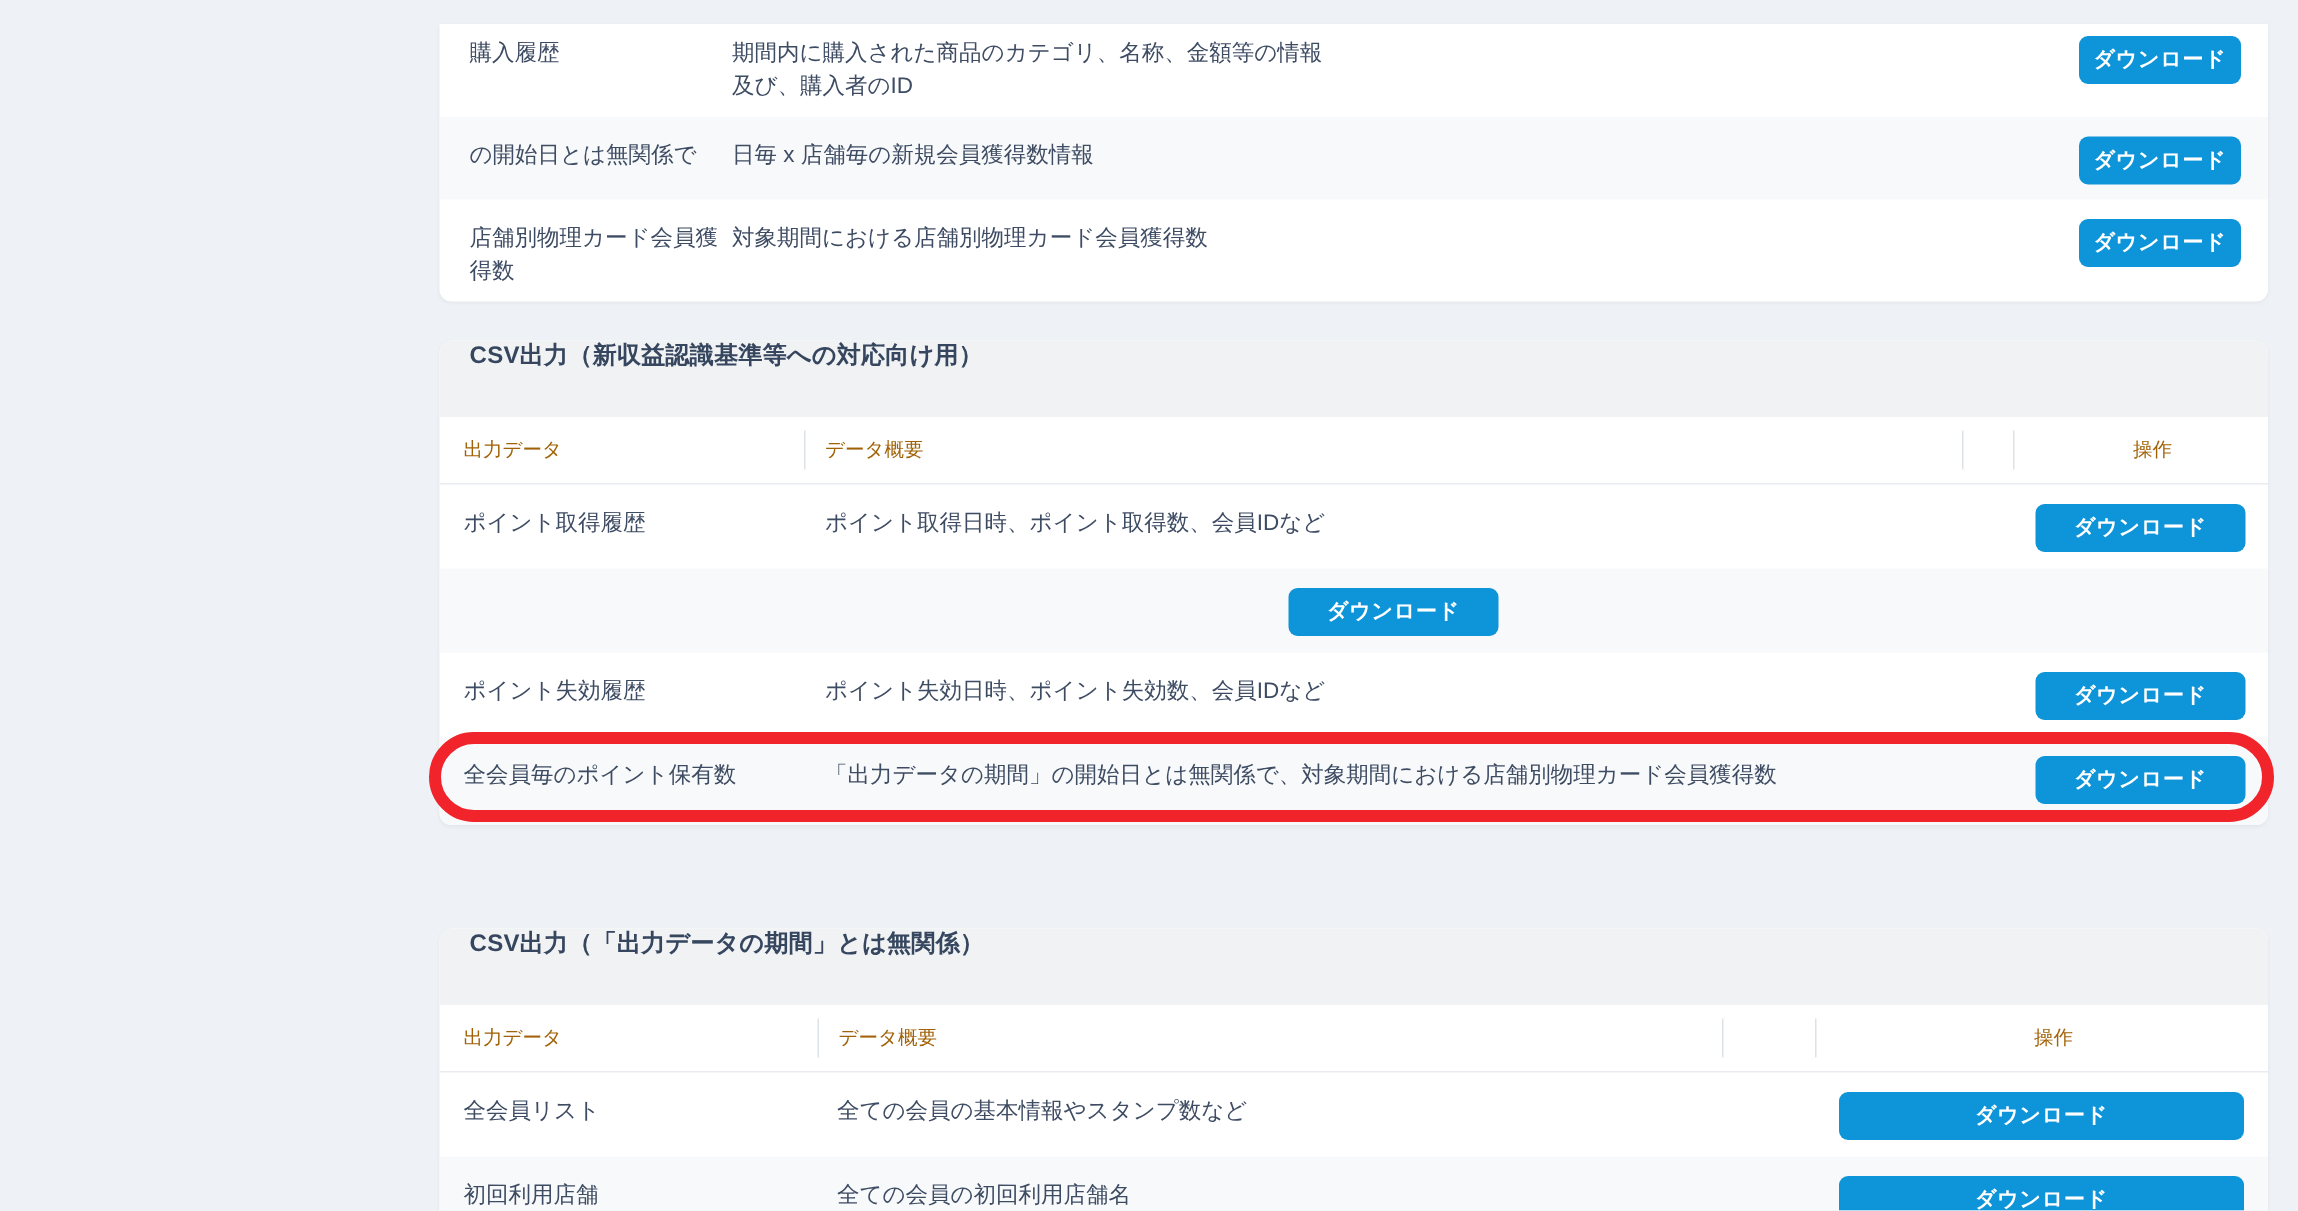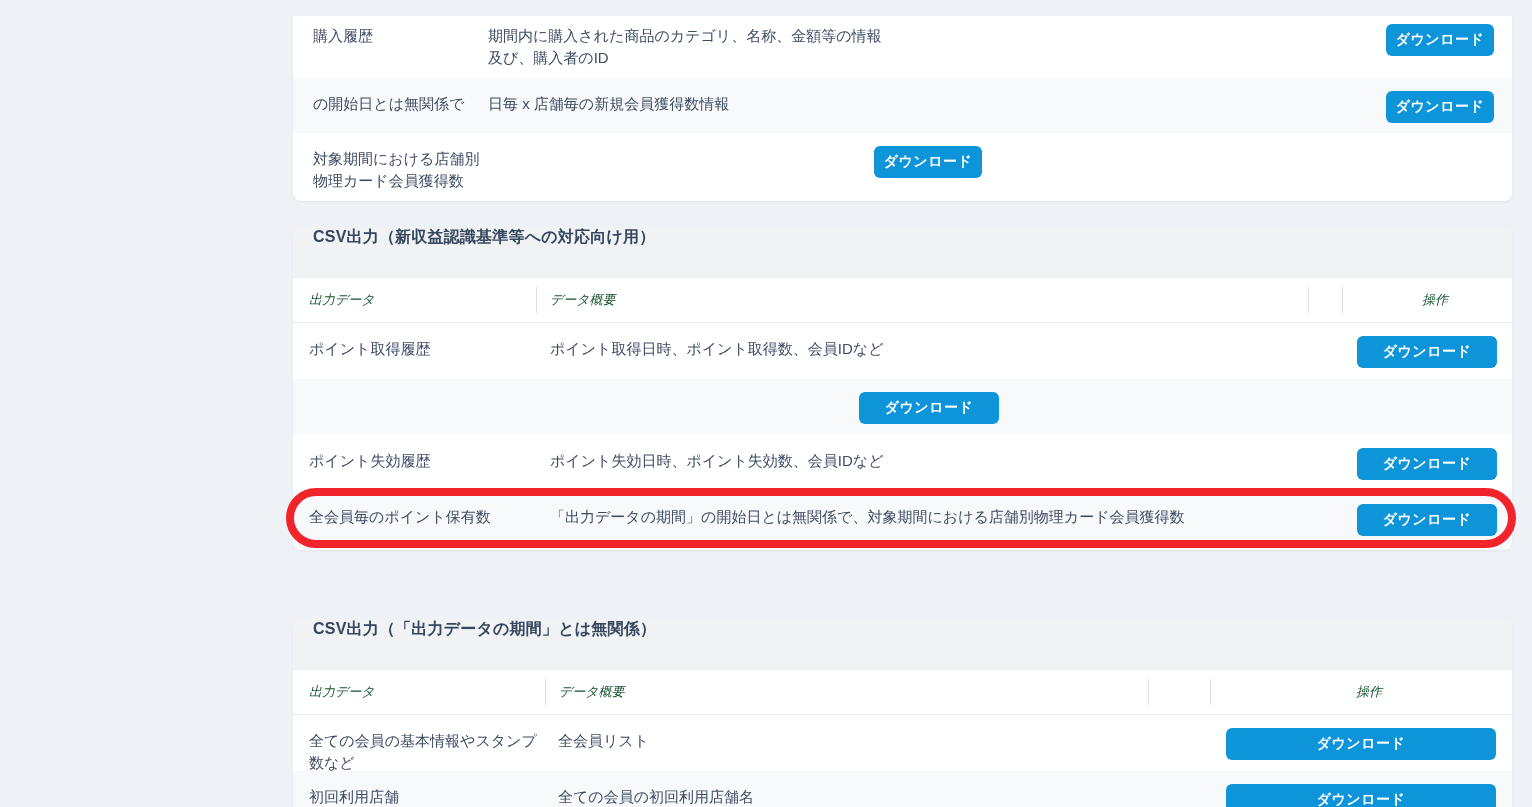--- a/index.html
+++ b/index.html
@@ -40,22 +40,21 @@
     color: #35465e;
     letter-spacing: .2px;
   }
 
   .thead {
     display: grid;
     height: 45px;
     align-items: center;
     border-bottom: 1px solid #e8ebef;
     font-size: 13px;
-    color: #14532d;
-    font-style: italic;
+    color: #a16207;
   }
   .hcell { position: relative; height: 100%; display: flex; align-items: center; }
   .hcell.c1 { padding-left: 16px; }
   .hcell.c2 { padding-left: 14px; }
   .hcell.center { justify-content: center; padding-left: 16px; }
   .hcell.sep::before {
     content: "";
     position: absolute;
     left: 0; top: 50%;
     transform: translateY(-50%);
@@ -140,20 +139,21 @@
       </div>
     </div>
     <div class="trow top-grid zebra">
       <div class="cell">の開始日とは無関係で</div>
       <div class="cell pre">日毎 x 店舗毎の新規会員獲得数情報</div>
       <div class="cell action">
         <button class="btn w-sm">ダウンロード</button>
       </div>
     </div>
     <div class="trow top-grid">
+      <div class="cell">店舗別物理カード会員獲得数</div>
       <div class="cell pre">対象期間における店舗別物理カード会員獲得数</div>
       <div class="cell action">
         <button class="btn w-sm">ダウンロード</button>
       </div>
     </div>
   </section>
 
   <section class="card mid-card">
     <div class="card-title">
       <h2>CSV出力（新収益認識基準等への対応向け用）</h2>
@@ -200,22 +200,22 @@
     <div class="card-title">
       <h2>CSV出力（「出力データの期間」とは無関係）</h2>
     </div>
     <div class="thead bot-grid">
       <div class="hcell c1">出力データ</div>
       <div class="hcell c2 sep">データ概要</div>
       <div class="hcell sep"></div>
       <div class="hcell center sep">操作</div>
     </div>
     <div class="trow bot-grid">
+      <div class="cell">全会員リスト</div>
       <div class="cell">全ての会員の基本情報やスタンプ数など</div>
-      <div class="cell">全会員リスト</div>
       <div class="cell"></div>
       <div class="cell action">
         <button class="btn w-lg">ダウンロード</button>
       </div>
     </div>
     <div class="trow bot-grid zebra">
       <div class="cell">初回利用店舗</div>
       <div class="cell">全ての会員の初回利用店舗名</div>
       <div class="cell"></div>
       <div class="cell action">

